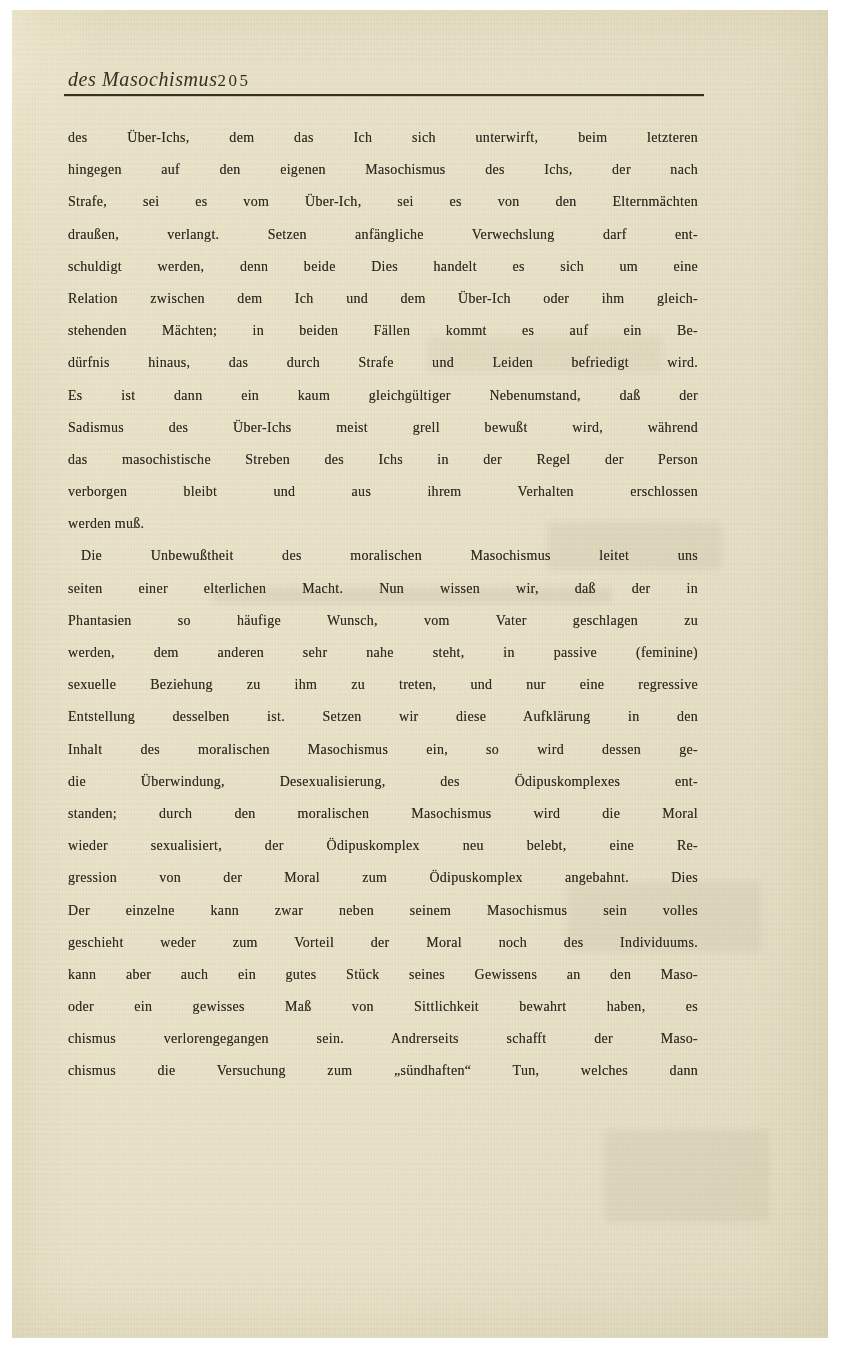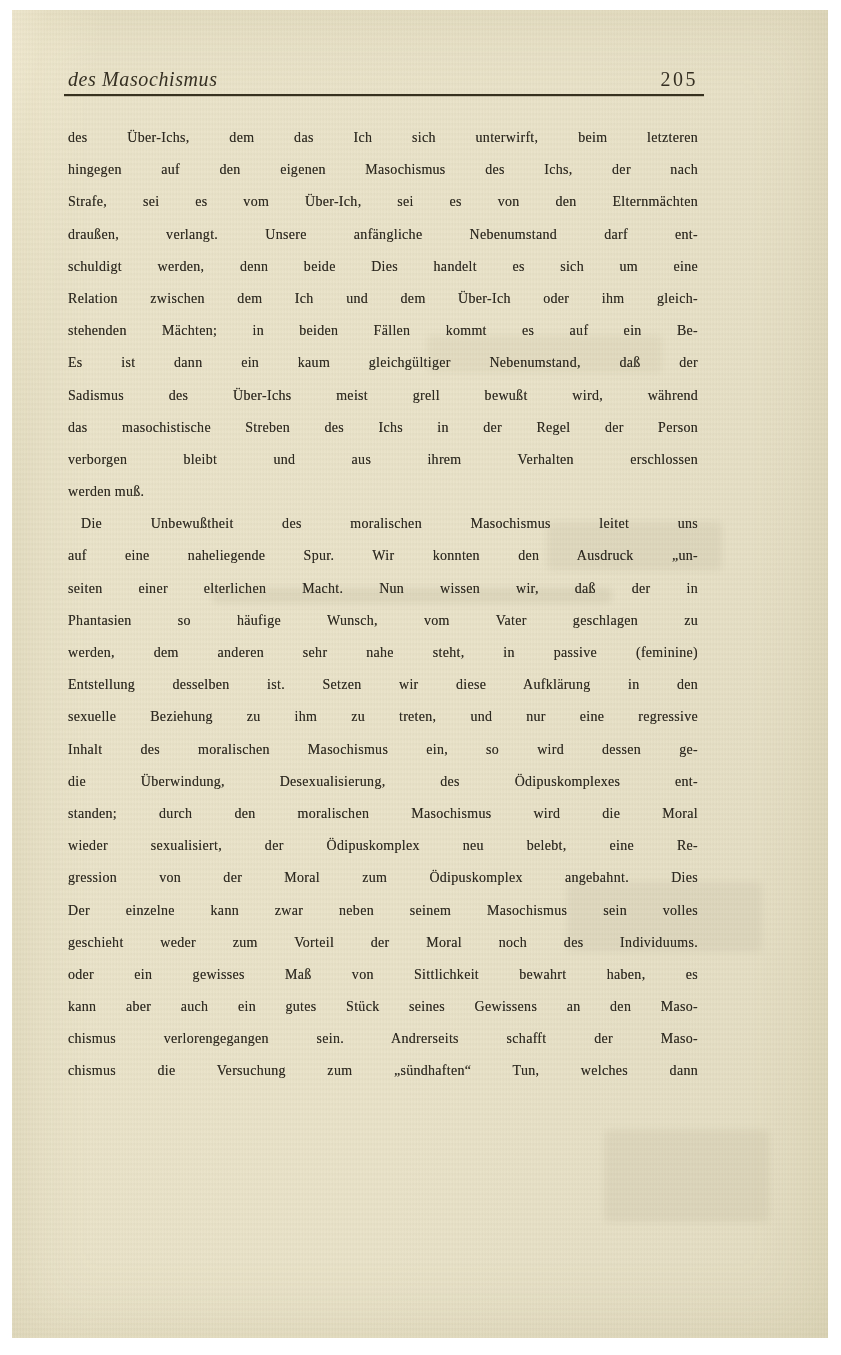--- a/index.html
+++ b/index.html
@@ -62,32 +62,32 @@
   .g4 { left: 592px; top: 1120px; width: 165px; height: 92px; background: rgba(148,138,106,0.10); }
   .g5 { left: 415px; top: 325px; width: 235px; height: 38px; background: rgba(148,138,106,0.08); }
 
   
   .header {
     position: absolute;
     left: 54px;
     top: 58px;
     width: 636px;
     display: flex;
-    justify-content: space-between;
+    justify-content: flex-start;
     align-items: baseline;
   }
   .running-title {
     font-style: italic;
     font-size: 20px;
     letter-spacing: 0.6px;
     color: #352f22;
     padding-left: 2px;
   }
   .page-number {
-    font-size: 20px;
+    font-size: 17px;
     letter-spacing: 2.5px;
     color: #352f22;
     padding-right: 4px;
   }
   .rule {
     position: absolute;
     left: 52px;
     top: 84px;
     width: 640px;
     height: 2px;
@@ -137,43 +137,43 @@
       <span class="running-title">des Masochismus</span>
       <span class="page-number">205</span>
     </div>
 
     <div class="rule"></div>
 
     <div class="text-block">
         <div class="line">des Über-Ichs, dem das Ich sich unterwirft, beim letzteren</div>
         <div class="line">hingegen auf den eigenen Masochismus des Ichs, der nach</div>
         <div class="line">Strafe, sei es vom Über-Ich, sei es von den Elternmächten</div>
-        <div class="line">draußen, verlangt. Unsere anfängliche Nebenumstand darf ent-</div>
+        <div class="line">draußen, verlangt. Setzen anfängliche Verwechslung darf ent-</div>
         <div class="line">schuldigt werden, denn beide Dies handelt es sich um eine</div>
         <div class="line">Relation zwischen dem Ich und dem Über-Ich oder ihm gleich-</div>
         <div class="line">stehenden Mächten; in beiden Fällen kommt es auf ein Be-</div>
+        <div class="line">dürfnis hinaus, das durch Strafe und Leiden befriedigt wird.</div>
         <div class="line">Es ist dann ein kaum gleichgültiger Nebenumstand, daß der</div>
         <div class="line">Sadismus des Über-Ichs meist grell bewußt wird, während</div>
         <div class="line">das masochistische Streben des Ichs in der Regel der Person</div>
         <div class="line">verborgen bleibt und aus ihrem Verhalten erschlossen</div>
         <div class="line no-justify">werden muß.</div>
         <div class="line indent">Die Unbewußtheit des moralischen Masochismus leitet uns</div>
-        <div class="line">auf eine naheliegende Spur. Wir konnten den Ausdruck „un-</div>
         <div class="line">seiten einer elterlichen Macht. Nun wissen wir, daß der in</div>
         <div class="line">Phantasien so häufige Wunsch, vom Vater geschlagen zu</div>
         <div class="line">werden, dem anderen sehr nahe steht, in passive (feminine)</div>
+        <div class="line">sexuelle Beziehung zu ihm zu treten, und nur eine regressive</div>
         <div class="line">Entstellung desselben ist. Setzen wir diese Aufklärung in den</div>
-        <div class="line">sexuelle Beziehung zu ihm zu treten, und nur eine regressive</div>
         <div class="line">Inhalt des moralischen Masochismus ein, so wird dessen ge-</div>
         <div class="line">die Überwindung, Desexualisierung, des Ödipuskomplexes ent-</div>
         <div class="line">standen; durch den moralischen Masochismus wird die Moral</div>
         <div class="line">wieder sexualisiert, der Ödipuskomplex neu belebt, eine Re-</div>
         <div class="line">gression von der Moral zum Ödipuskomplex angebahnt. Dies</div>
         <div class="line">Der einzelne kann zwar neben seinem Masochismus sein volles</div>
         <div class="line">geschieht weder zum Vorteil der Moral noch des Individuums.</div>
+        <div class="line">kann aber auch ein gutes Stück seines Gewissens an den Maso-</div>
         <div class="line">oder ein gewisses Maß von Sittlichkeit bewahrt haben, es</div>
-        <div class="line">kann aber auch ein gutes Stück seines Gewissens an den Maso-</div>
         <div class="line">chismus verlorengegangen sein. Andrerseits schafft der Maso-</div>
         <div class="line">chismus die Versuchung zum „sündhaften“ Tun, welches dann</div>
       </div>
 
   </div>
 </div>
 
 </body></html>

